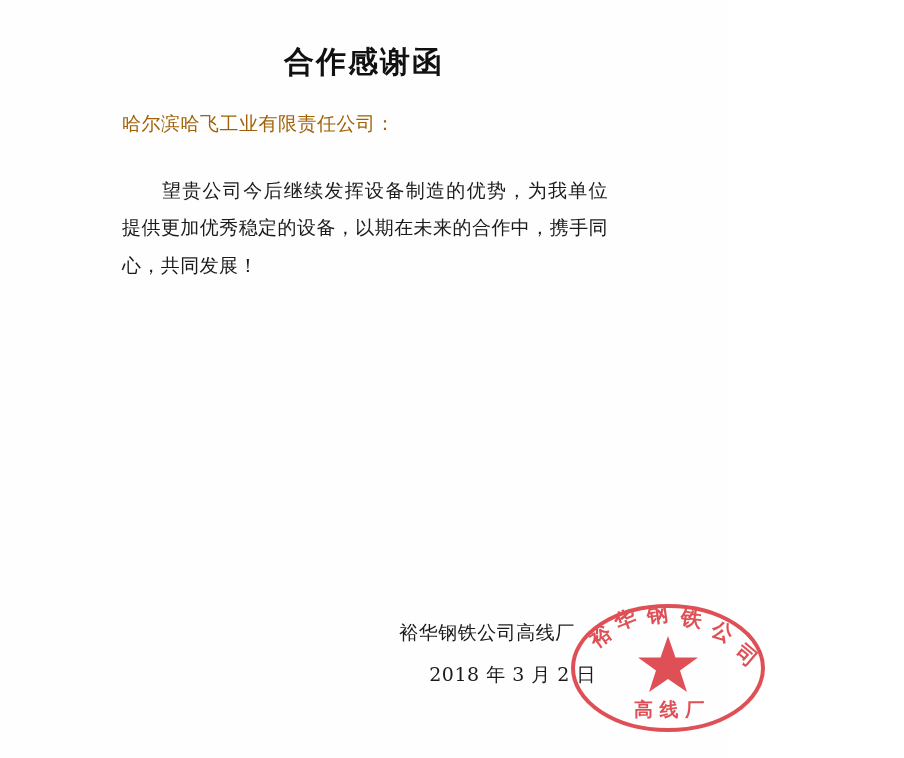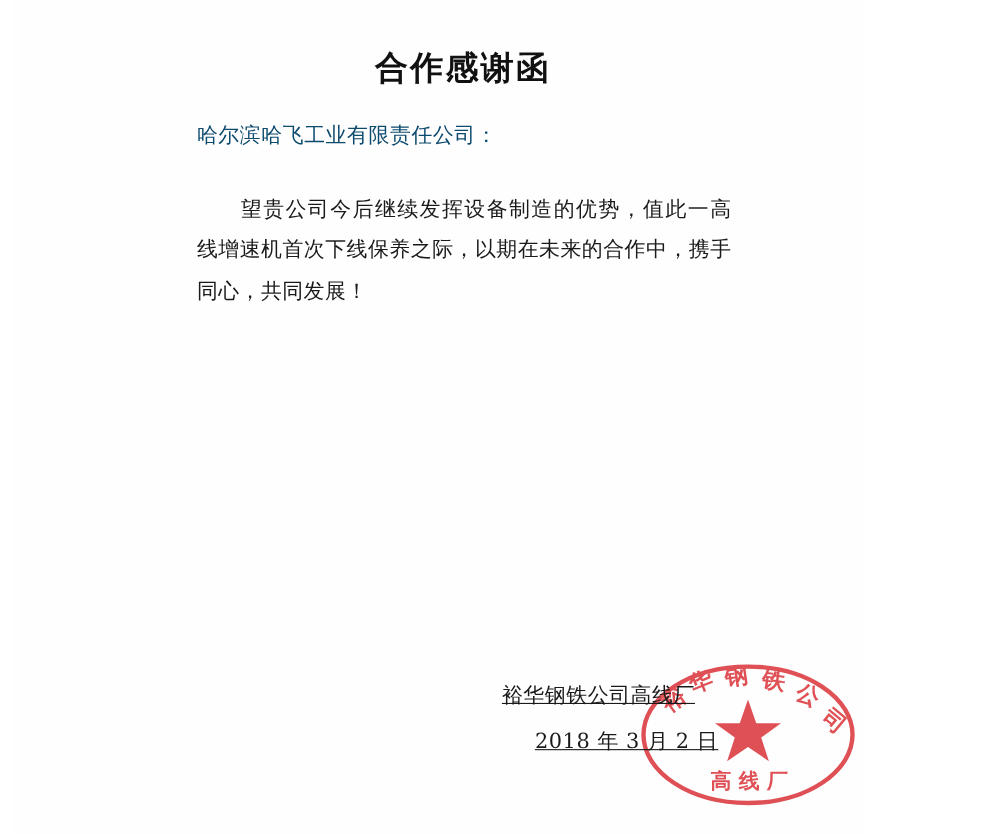--- a/index.html
+++ b/index.html
@@ -10,46 +10,45 @@
     width: 904px;
     height: 758px;
     background: #ffffff;
     font-family: "DejaVu Serif", "Liberation Serif", serif;
     color: #1a1a1a;
     overflow: hidden;
     position: relative;
   }
   .page {
     position: absolute;
-    left: 12px;
+    left: 0;
     top: 0;
     width: 728px;
     height: 758px;
     background: #fefefe;
-    padding-left: 45px;
   }
   .doc-title {
     text-align: center;
     font-size: 30px;
     font-weight: bold;
     letter-spacing: 2px;
     margin-top: 42px;
     margin-bottom: 26px;
     font-family: "DejaVu Serif", "Liberation Serif", serif;
     color: #111;
   }
   .body-wrap {
     padding: 0 120px 0 122px;
   }
   .salutation {
     font-size: 19px;
     line-height: 1.55;
     margin-bottom: 14px;
     letter-spacing: 0.5px;
-    color: #0c4a6e;
+    color: #a16207;
   }
   .para {
     font-size: 19px;
     line-height: 1.95;
     text-align: justify;
     text-justify: inter-ideograph;
     letter-spacing: 0.4px;
     margin: 0 0 6px 0;
     color: #1a1a1a;
   }
@@ -65,21 +64,20 @@
     top: 612px;
     text-align: left;
     font-size: 19px;
     line-height: 2.2;
     letter-spacing: 0.5px;
     z-index: 3;
     color: #1a1a1a;
   }
   .sign-line {
     white-space: nowrap;
-    text-decoration: underline;
   }
   .sign-date {
     padding-left: 30px;
   }
   
   .stamp {
     position: absolute;
     left: 568px;
     top: 600px;
     width: 200px;
@@ -107,21 +105,21 @@
   <div class="body-wrap">
 
     <div class="salutation">哈尔滨哈飞工业有限责任公司：</div>
 
 
     <div class="para-gap"></div>
 
 
     <div class="para-gap"></div>
 
-    <p class="para indent">望贵公司今后继续发挥设备制造的优势，值此一高线增速机首次下线保养之际，以期在未来的合作中，携手同心，共同发展！</p>
+    <p class="para indent">望贵公司今后继续发挥设备制造的优势，为我单位提供更加优秀稳定的设备，以期在未来的合作中，携手同心，共同发展！</p>
 
   </div>
 
   <div class="signature-block">
     <div class="sign-line">裕华钢铁公司高线厂</div>
     <div class="sign-line sign-date">2018 年 3 月 2 日</div>
   </div>
 
   <div class="stamp">
     <svg width="200" height="136" viewBox="0 0 200 136" xmlns="http://www.w3.org/2000/svg">

